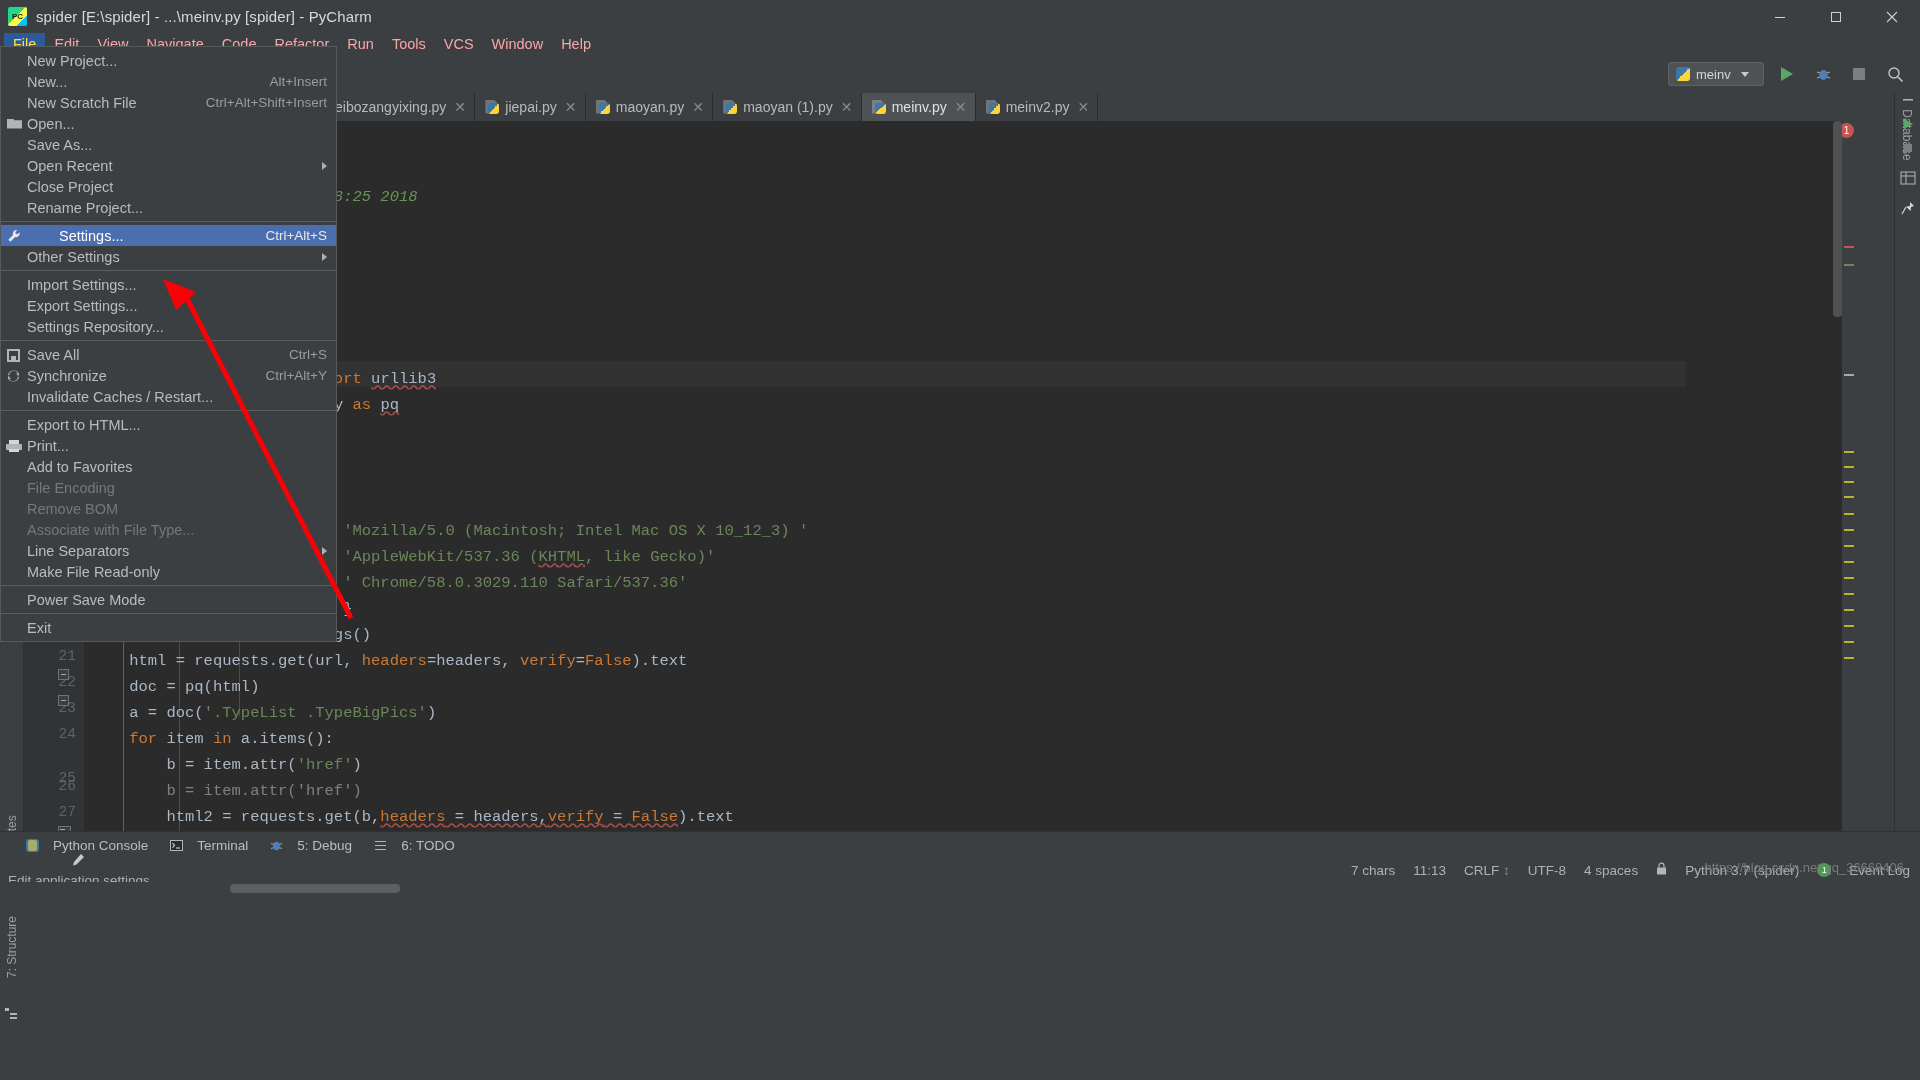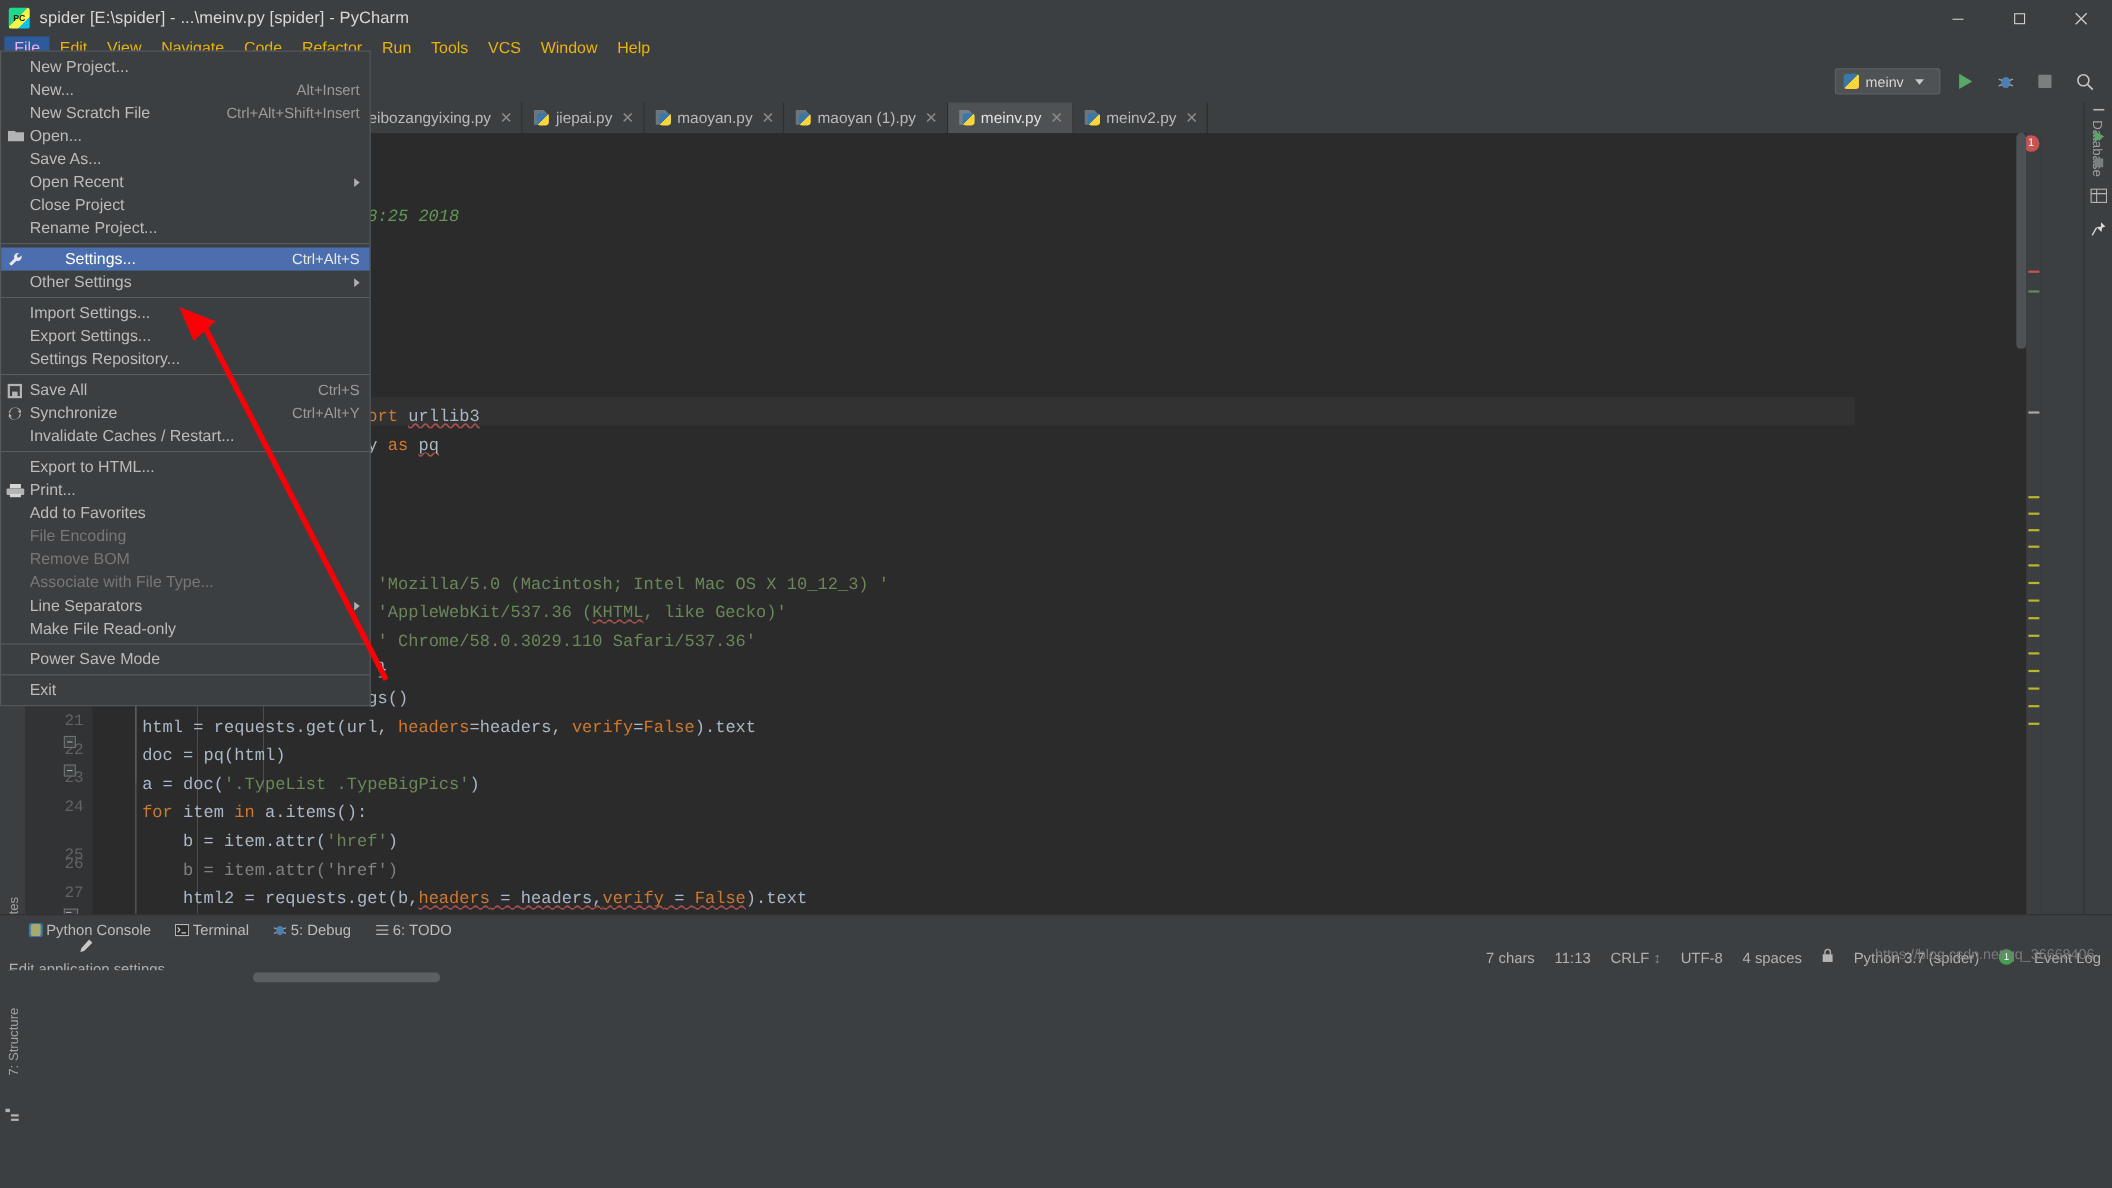--- a/index.html
+++ b/index.html
@@ -33,24 +33,24 @@
     color:#cfcfcf; font-size:15px; font-family:"Liberation Sans",sans-serif;
   }
   .win-btn svg { display:block; }
 
   
   .menubar {
     position:absolute; top:33px; left:0; width:1920px; height:22px;
     background:#3c3f41; display:flex; align-items:center; padding-left:4px;
   }
   .menu-item {
-    color:#eab308; font-size:14.5px; padding:2px 9px; line-height:18px;
+    color:#fca5a5; font-size:14.5px; padding:2px 9px; line-height:18px;
     white-space:nowrap;
   }
-  .menu-item.active { background:#2d5b99; color:#f0abfc; }
+  .menu-item.active { background:#2d5b99; color:#fde047; }
 
   
   .toolbar {
     position:absolute; top:55px; left:0; width:1920px; height:38px;
     background:#3c3f41; display:flex; align-items:center; justify-content:flex-end;
     padding-right:12px; gap:10px;
   }
   .runconfig {
     display:flex; align-items:center; gap:6px; height:24px;
     background:#4e5254; border:1px solid #5e6364; border-radius:3px;
@@ -232,21 +232,21 @@
 
   
   .red-arrow { position:absolute; left:0; top:0; width:1920px; height:1080px; pointer-events:none; z-index:60; }
 
   
   .bottombar {
     position:absolute; left:0; top:831px; width:1920px; height:27px;
     background:#3c3f41; display:flex; align-items:center; gap:22px; padding-left:26px;
     border-top:1px solid #2f3133;
   }
-  .bb-item { display:flex; align-items:center; gap:3px; color:#bbbbbb; font-size:13.5px;justify-content:space-between; }
+  .bb-item { display:flex; align-items:center; gap:14px; color:#bbbbbb; font-size:13.5px;justify-content:space-between; }
   .bb-ico { width:13px; height:13px; position:relative; flex:0 0 auto; }
 
   
   .statusbar {
     position:absolute; left:0; top:858px; width:1920px; height:24px;
     background:#3c3f41; display:flex; align-items:center; color:#b0b0b0; font-size:13.5px;
   }
   .sb-left { display:flex; align-items:center; gap:7px; padding-left:8px;flex-direction:column; }
   .sb-right { margin-left:auto; display:flex; align-items:center; gap:18px; padding-right:10px; }
   .sb-cell { white-space:nowrap; }

